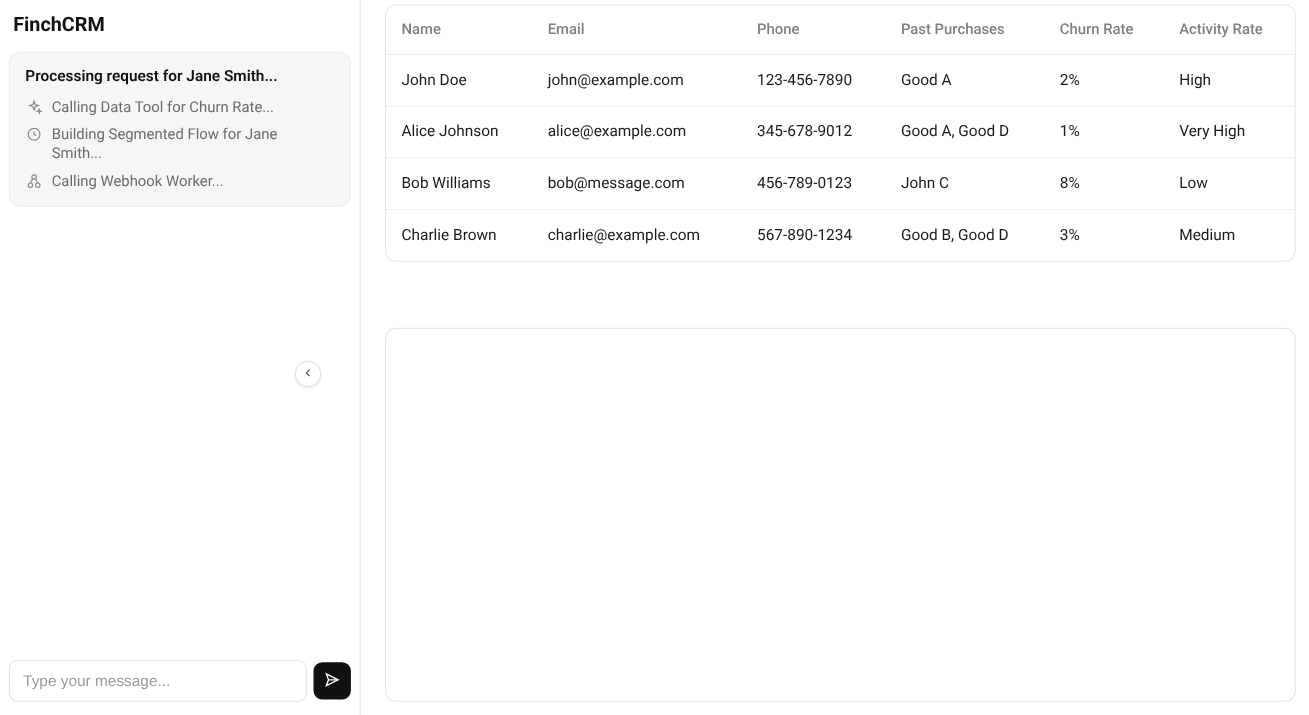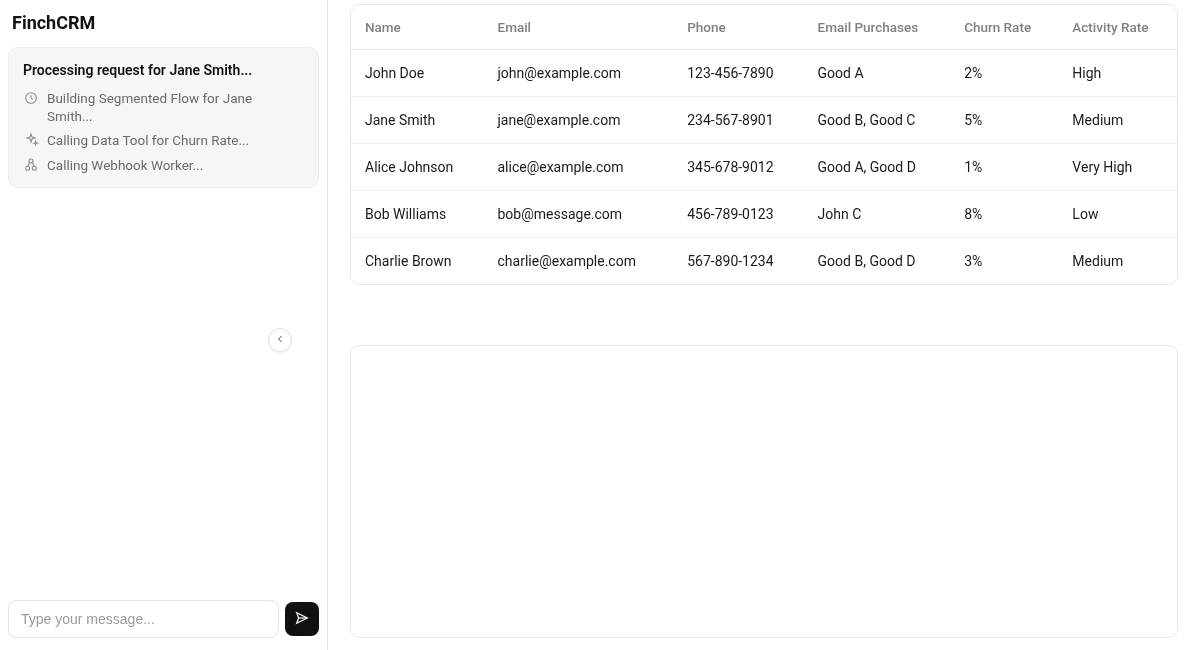--- a/index.html
+++ b/index.html
@@ -163,35 +163,35 @@
   <aside class="sidebar">
     <div class="app-title">FinchCRM</div>
 
     <div class="processing-card">
       <div class="processing-title">Processing request for Jane Smith...</div>
 
 
       <div class="proc-step">
         <span class="icon">
           <svg viewBox="0 0 24 24" width="16" height="16">
+              <path d="M12 3l1.5 4.5L18 9l-4.5 1.5L12 15l-1.5-4.5L6 9l4.5-1.5z"></path>
+              <path d="M19 14l.7 2 2 .7-2 .7-.7 2-.7-2-2-.7 2-.7z"></path>
+            </svg>
+        </span>
+        <span>Calling Data Tool for Churn Rate...</span>
+      </div>
+
+      <div class="proc-step">
+        <span class="icon">
+          <svg viewBox="0 0 24 24" width="16" height="16">
               <circle cx="12" cy="12" r="8"></circle>
               <path d="M12 8v4l3 2"></path>
             </svg>
         </span>
         <span>Building Segmented Flow for Jane Smith...</span>
-      </div>
-
-      <div class="proc-step">
-        <span class="icon">
-          <svg viewBox="0 0 24 24" width="16" height="16">
-              <path d="M12 3l1.5 4.5L18 9l-4.5 1.5L12 15l-1.5-4.5L6 9l4.5-1.5z"></path>
-              <path d="M19 14l.7 2 2 .7-2 .7-.7 2-.7-2-2-.7 2-.7z"></path>
-            </svg>
-        </span>
-        <span>Calling Data Tool for Churn Rate...</span>
       </div>
 
       <div class="proc-step">
         <span class="icon">
           <svg viewBox="0 0 24 24" width="16" height="16">
               <circle cx="7" cy="17" r="3"></circle>
               <circle cx="17" cy="17" r="3"></circle>
               <circle cx="12" cy="6" r="3"></circle>
               <path d="M10 8l-3 6M14 8l3 6"></path>
             </svg>
@@ -216,41 +216,33 @@
   </aside>
 
   <main class="main">
     <div class="table-wrap">
       <table>
         <thead>
           <tr>
             <th>Name</th>
             <th>Email</th>
             <th>Phone</th>
-            <th>Email Purchases</th>
+            <th>Past Purchases</th>
             <th>Churn Rate</th>
             <th>Activity Rate</th>
           </tr>
         </thead>
         <tbody id="tbody">
             <tr>
               <td>John Doe</td>
               <td>john@example.com</td>
               <td>123-456-7890</td>
               <td>Good A</td>
               <td>2%</td>
               <td>High</td>
-            </tr>
-            <tr>
-              <td>Jane Smith</td>
-              <td>jane@example.com</td>
-              <td>234-567-8901</td>
-              <td>Good B, Good C</td>
-              <td>5%</td>
-              <td>Medium</td>
             </tr>
             <tr>
               <td>Alice Johnson</td>
               <td>alice@example.com</td>
               <td>345-678-9012</td>
               <td>Good A, Good D</td>
               <td>1%</td>
               <td>Very High</td>
             </tr>
             <tr>

